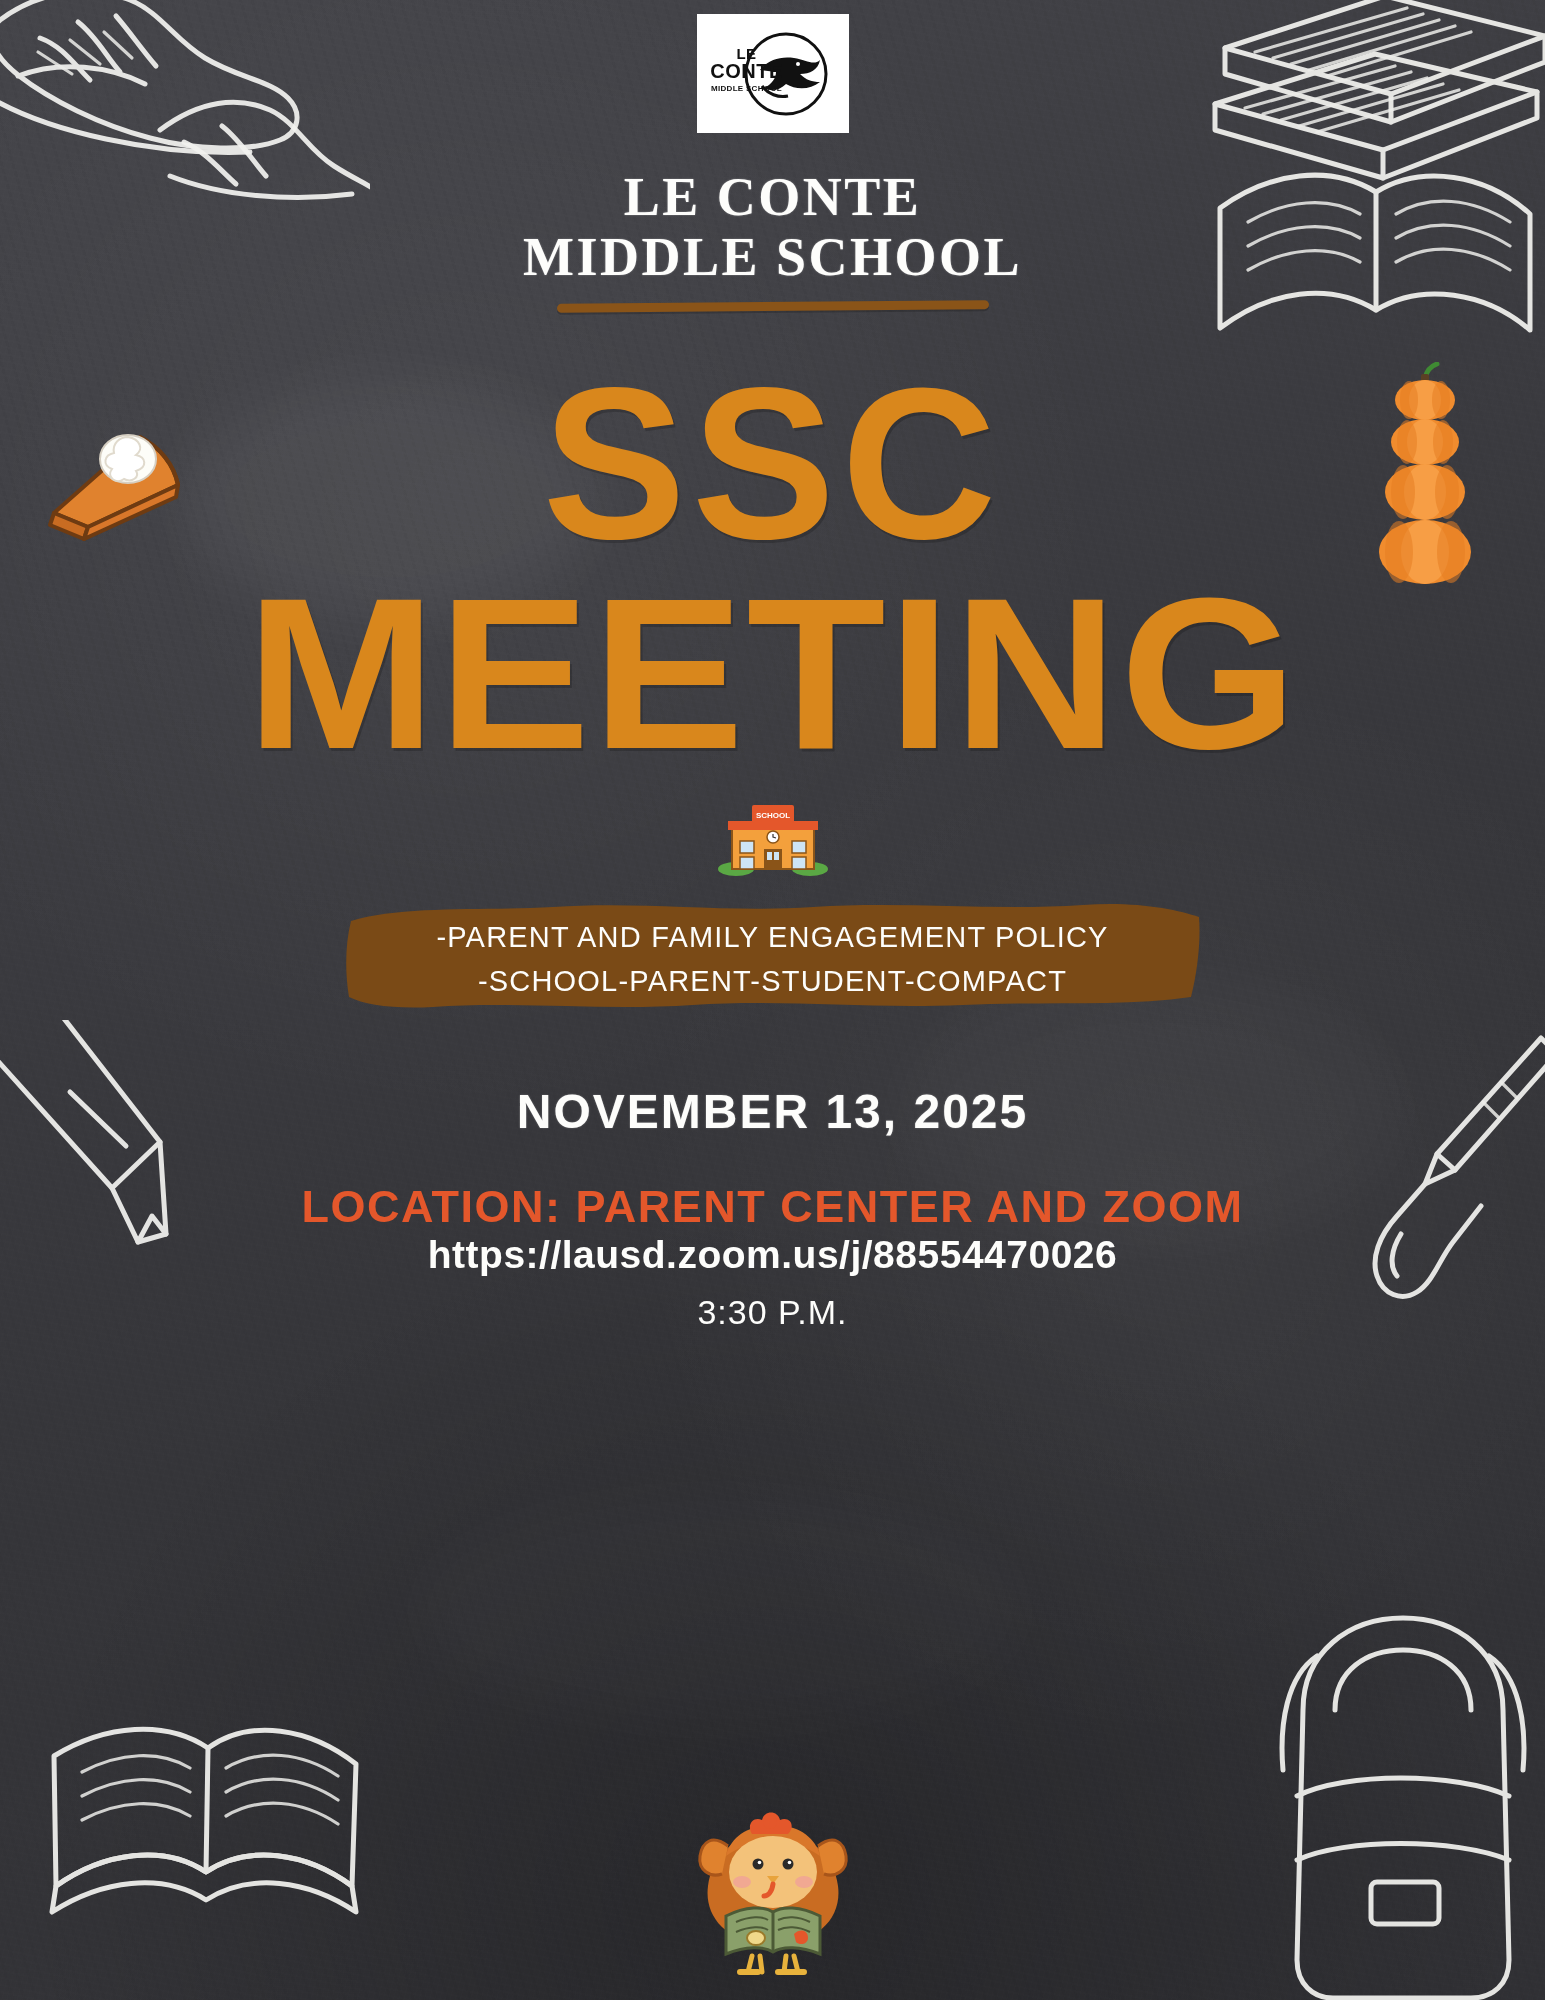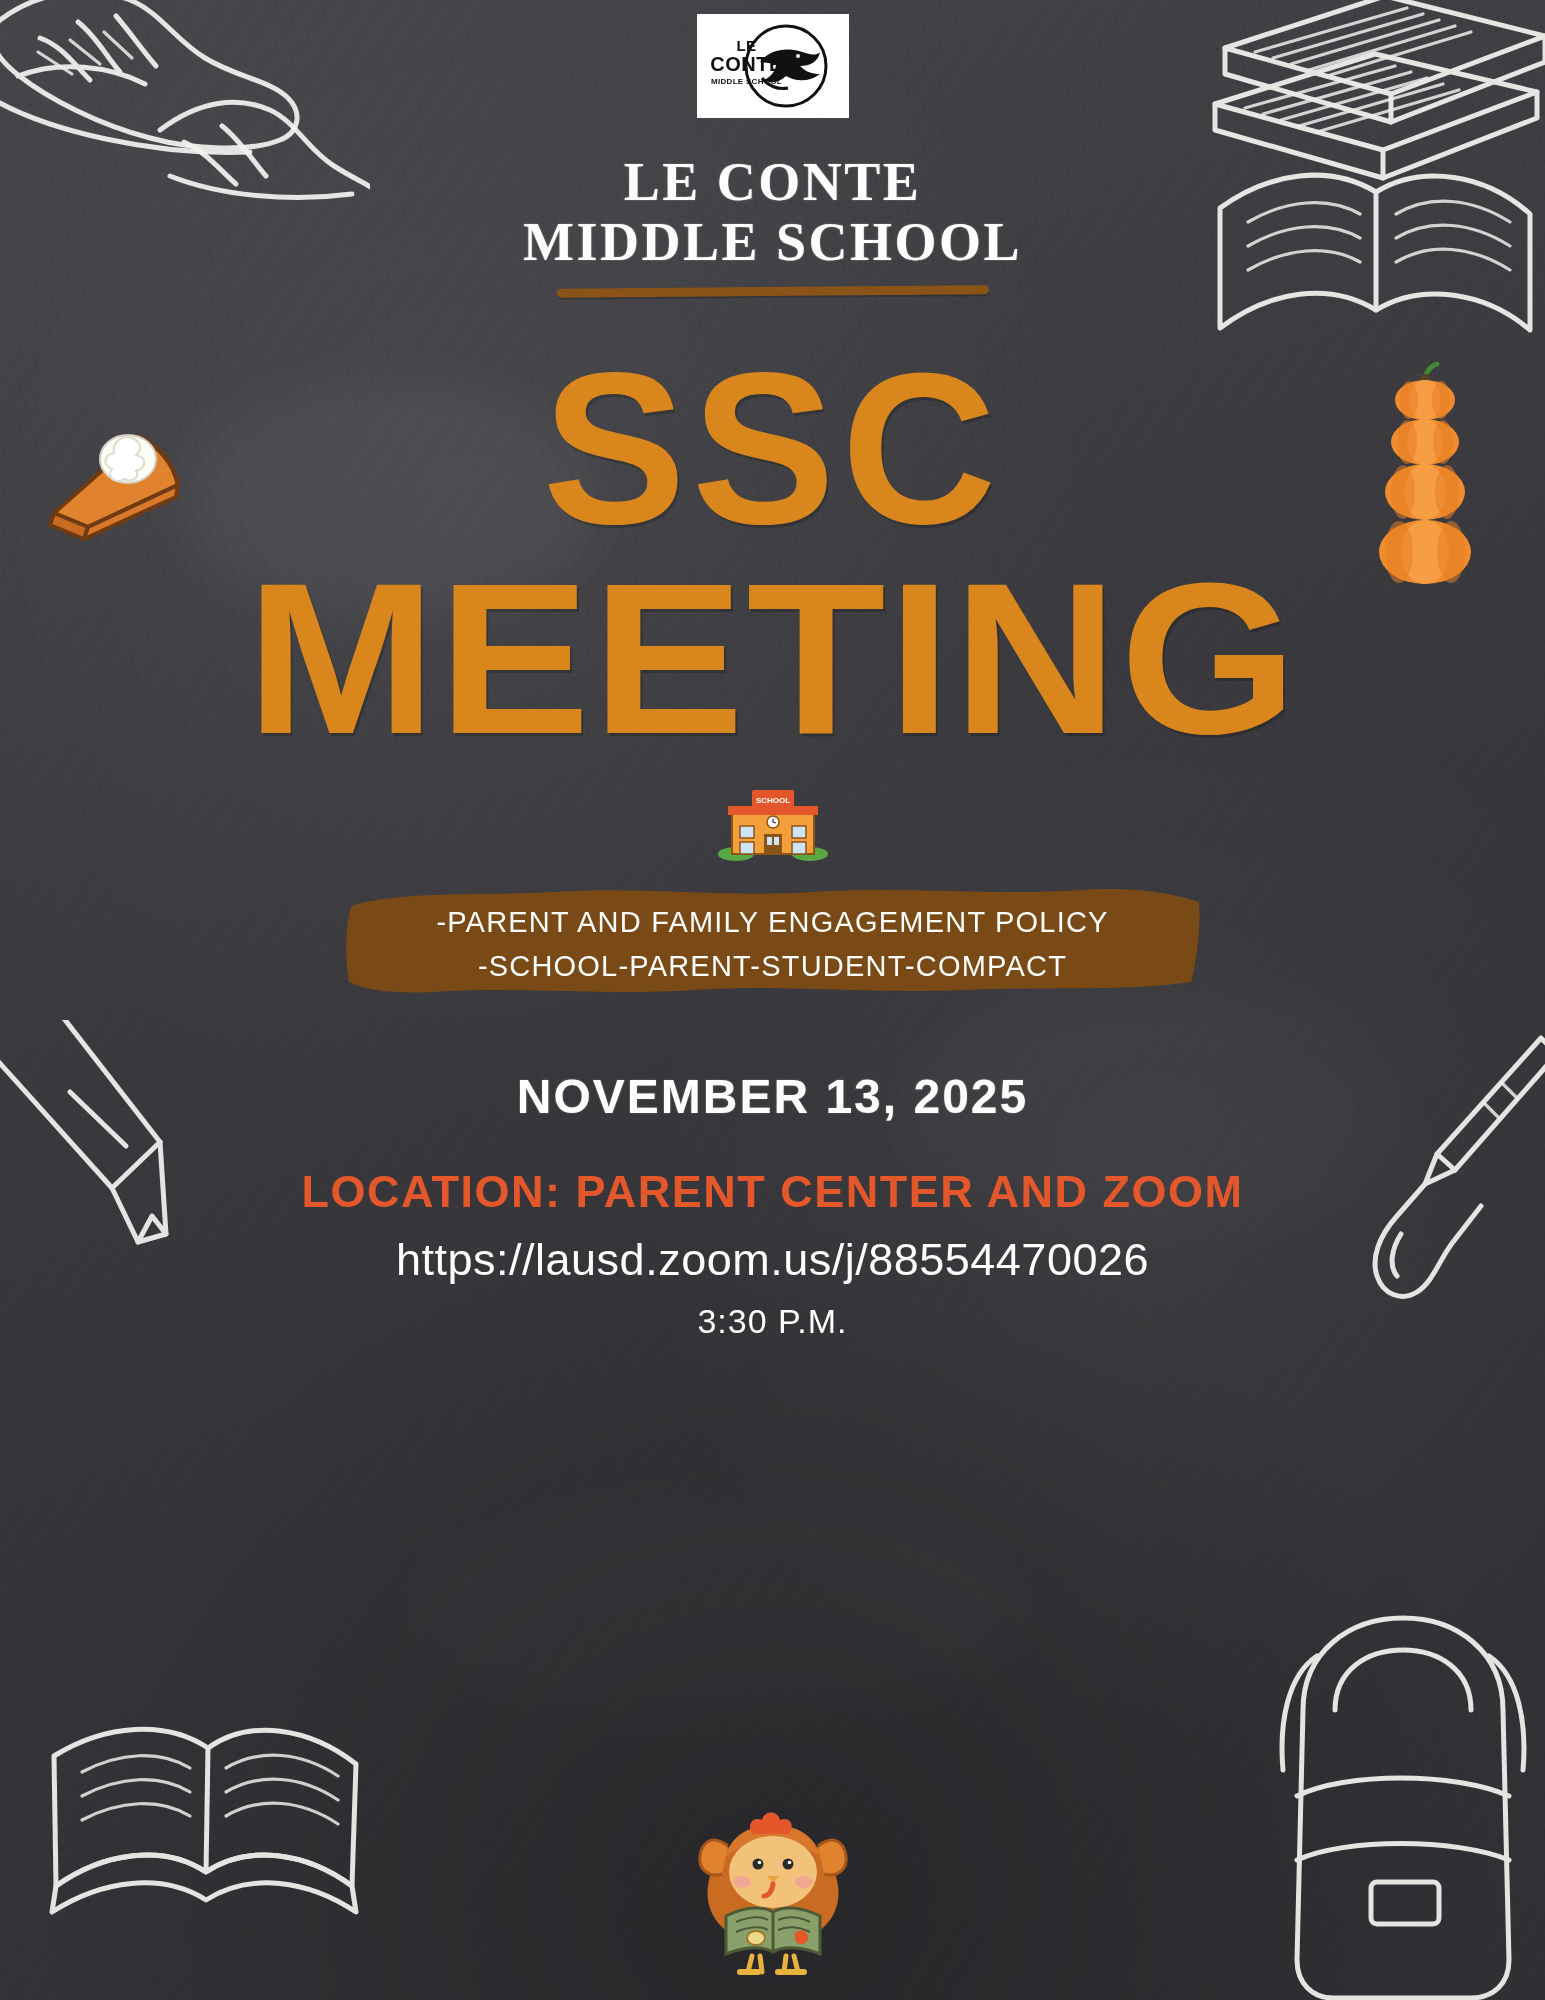--- a/index.html
+++ b/index.html
@@ -55,21 +55,21 @@
     inset: 0;
     display: flex;
     flex-direction: column;
     align-items: center;
     text-align: center;
   }
 
   .logo-box {
     margin-top: 14px;
     width: 152px;
-    height: 104px;
+    height: 119px;
     background: #ffffff;
     display: flex;
     align-items: center;
     justify-content: center;
     position: relative;
     overflow: hidden;
   }
   .logo-inner { position: relative; width: 142px; height: 96px; }
   .logo-text {
     position: absolute;
@@ -156,24 +156,24 @@
     text-shadow: 0 0 2px rgba(255,255,255,.3);
   }
   .location {
     margin-top: 42px;
     color: #e4572b;
     font-size: 45px;
     font-weight: 700;
     letter-spacing: 1.5px;
   }
   .link {
-    margin-top: 16px;
+    margin-top: 0;
     color: #fdfdfb;
-    font-size: 45px;
-    font-weight: 400;
+    font-size: 39px;
+    font-weight: 700;
     letter-spacing: 0.5px;
   }
   .time {
     margin-top: 16px;
     color: #fdfdfb;
     font-size: 34px;
     font-weight: 400;
     letter-spacing: 1px;
   }
 

